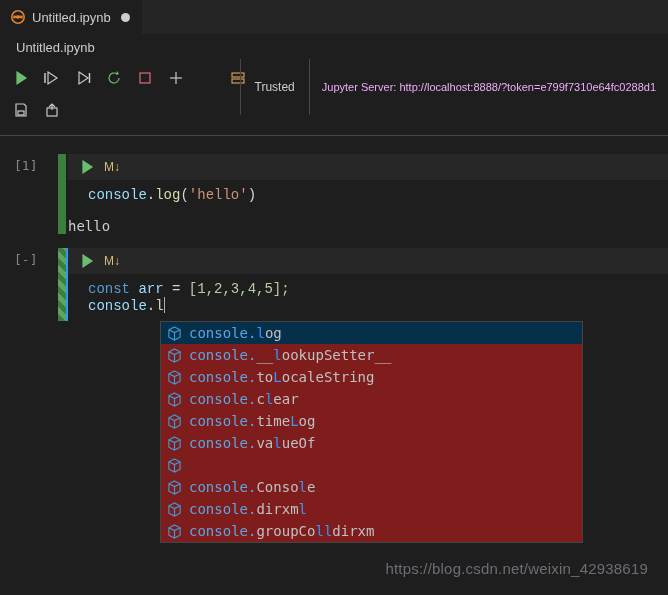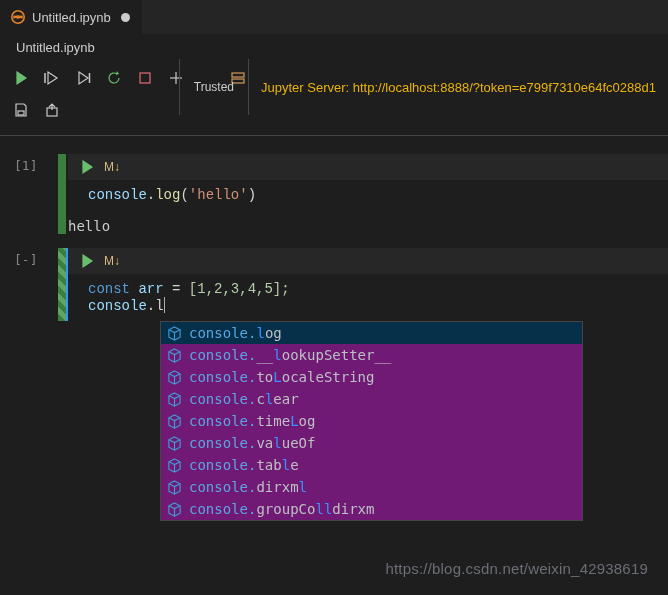--- a/index.html
+++ b/index.html
@@ -82,21 +82,21 @@
   .trusted .t1 {
     padding: 0 14px; color: #cccccc; font-size: 12px;
     height: 100%; display: flex; align-items: center;
     border-left: 1px solid #464646;
   }
   .trusted .t2 {
     border-left: 1px solid #464646;
     height: 100%;
     display: flex; align-items: center;
     padding: 0 12px 0 12px;
-    color: #eab308; font-size: 13px;
+    color: #f0abfc; font-size: 11px;
     white-space: nowrap;
     overflow: hidden;
   }
   .notebook {
     padding: 18px 0 0 14px;
   }
   .cell {
     display: flex;
     margin-bottom: 14px;
   }
@@ -154,21 +154,21 @@
     width: 1px; height: 16px;
     background: #aeafad;
     vertical-align: -3px;
     margin-left: 0px;
   }
   .suggest {
     position: absolute;
     left: 160px;
     top: 321px;
     width: 423px;
-    background: #701a75;
+    background: #7f1d1d;
     border: 1px solid #454545;
     z-index: 10;
     font-family: Consolas, monospace;
     font-size: 14px;
   }
   .suggest-row {
     display: flex;
     align-items: center;
     height: 22px;
     padding: 0 6px;
@@ -401,21 +401,29 @@
       </span>
       <span><span class="obj">console.</span><span class="mtd">va</span><span class="hl">l</span><span class="mtd">ueOf</span></span>
     </div>
     <div class="suggest-row">
       <span class="cube">
         <svg viewBox="0 0 16 16">
           <path d="M8 1l6 3v8l-6 3-6-3V4z" fill="none" stroke="currentColor" stroke-width="1.2"></path>
           <path d="M2 4l6 3 6-3M8 7v8" fill="none" stroke="currentColor" stroke-width="1.2"></path>
         </svg>
       </span>
-      <span><span class="obj">console.</span><span class="mtd">tab</span><span class="hl">l</span><span class="mtd">e</span></span>
+    </div>
+    <div class="suggest-row">
+      <span class="cube">
+        <svg viewBox="0 0 16 16">
+          <path d="M8 1l6 3v8l-6 3-6-3V4z" fill="none" stroke="currentColor" stroke-width="1.2"></path>
+          <path d="M2 4l6 3 6-3M8 7v8" fill="none" stroke="currentColor" stroke-width="1.2"></path>
+        </svg>
+      </span>
+      <span><span class="obj">console.</span><span class="mtd">Conso</span><span class="hl">l</span><span class="mtd">e</span></span>
     </div>
     <div class="suggest-row">
       <span class="cube">
         <svg viewBox="0 0 16 16">
           <path d="M8 1l6 3v8l-6 3-6-3V4z" fill="none" stroke="currentColor" stroke-width="1.2"></path>
           <path d="M2 4l6 3 6-3M8 7v8" fill="none" stroke="currentColor" stroke-width="1.2"></path>
         </svg>
       </span>
       <span><span class="obj">console.</span><span class="mtd">dirxm</span><span class="hl">l</span></span>
     </div>

